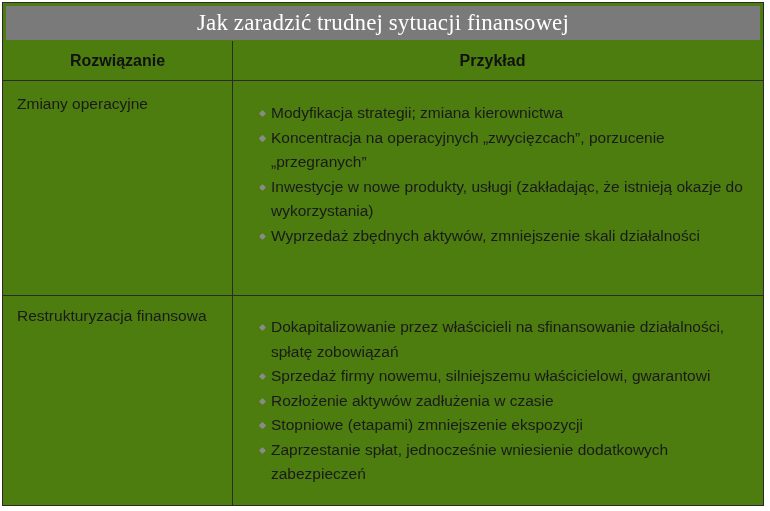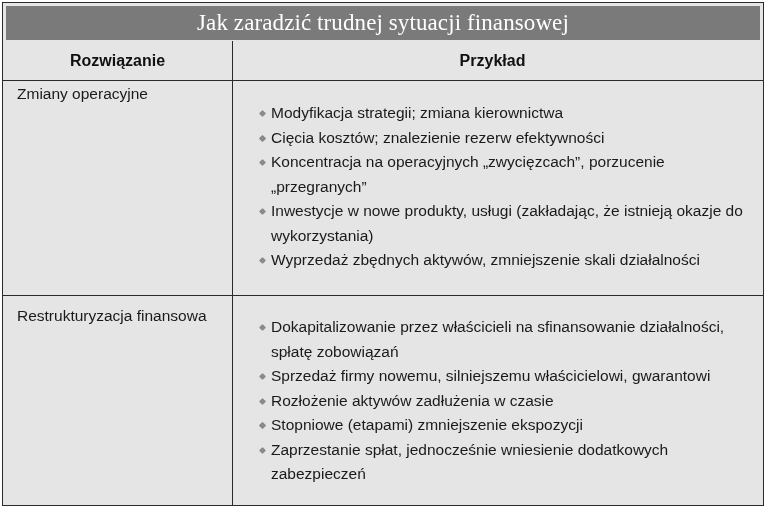--- a/index.html
+++ b/index.html
@@ -1,19 +1,19 @@
 <!DOCTYPE html>
 <html><head>
 <meta charset="utf-8">
 <style>
   html, body { margin: 0; padding: 0; background: #ffffff; }
   body { width: 770px; height: 511px; position: relative; overflow: hidden; }
   .frame {
     position: absolute; left: 2px; top: 2px; width: 762px; height: 504px;
-    border: 1.5px solid #2a2a2a; box-sizing: border-box; background: #e5e5e5;
+    border: 1.5px solid #2a2a2a; box-sizing: border-box; background: #4d7c0f;
   }
   .title-bar {
     position: absolute; left: 3px; top: 3px; right: 3px; height: 34px;
     background: #7a7a7a; color: #ffffff;
     font-family: "Liberation Serif", "DejaVu Serif", serif;
     font-size: 23px; line-height: 34px; text-align: center;
     letter-spacing: 0.1px;
   }
   .grid-vline {
     position: absolute; left: 229px; top: 38px; bottom: 0; width: 0;
@@ -54,26 +54,26 @@
 <div class="frame">
   <div class="title-bar">Jak zaradzić trudnej sytuacji finansowej</div>
 
   <div class="hdr left">Rozwiązanie</div>
   <div class="hdr right">Przykład</div>
 
   <div class="grid-vline"></div>
   <div class="hline" style="top:77px"></div>
   <div class="hline" style="top:292px"></div>
 
-  <div class="cell-left" style="top:79px">Zmiany operacyjne</div>
+  <div class="cell-left" style="top:89px">Zmiany operacyjne</div>
   <div class="cell-right" style="top:87px">
     <ul class="bullets">
       <li><span class="bullet"></span><span>Modyfikacja strategii; zmiana kierownictwa</span></li>
       <li><span class="bullet"></span></li>
-      <li><span class="bullet"></span><span>Cięcia kosztów; znalezienie rezerw efektywności</span></li>
+      <li><span class="bullet"></span></li>
       <li><span class="bullet"></span><span>Koncentracja na operacyjnych „zwycięzcach”, porzucenie „przegranych”</span></li>
       <li><span class="bullet"></span><span>Inwestycje w nowe produkty, usługi (zakładając, że istnieją okazje do wykorzystania)</span></li>
       <li><span class="bullet"></span><span>Wyprzedaż zbędnych aktywów, zmniejszenie skali działalności</span></li>
     </ul>
   </div>
 
   <div class="cell-left" style="top:301px">Restrukturyzacja finansowa</div>
   <div class="cell-right" style="top:301px">
     <ul class="bullets">
       <li><span class="bullet"></span><span>Dokapitalizowanie przez właścicieli na sfinansowanie działalności, spłatę zobowiązań</span></li>

